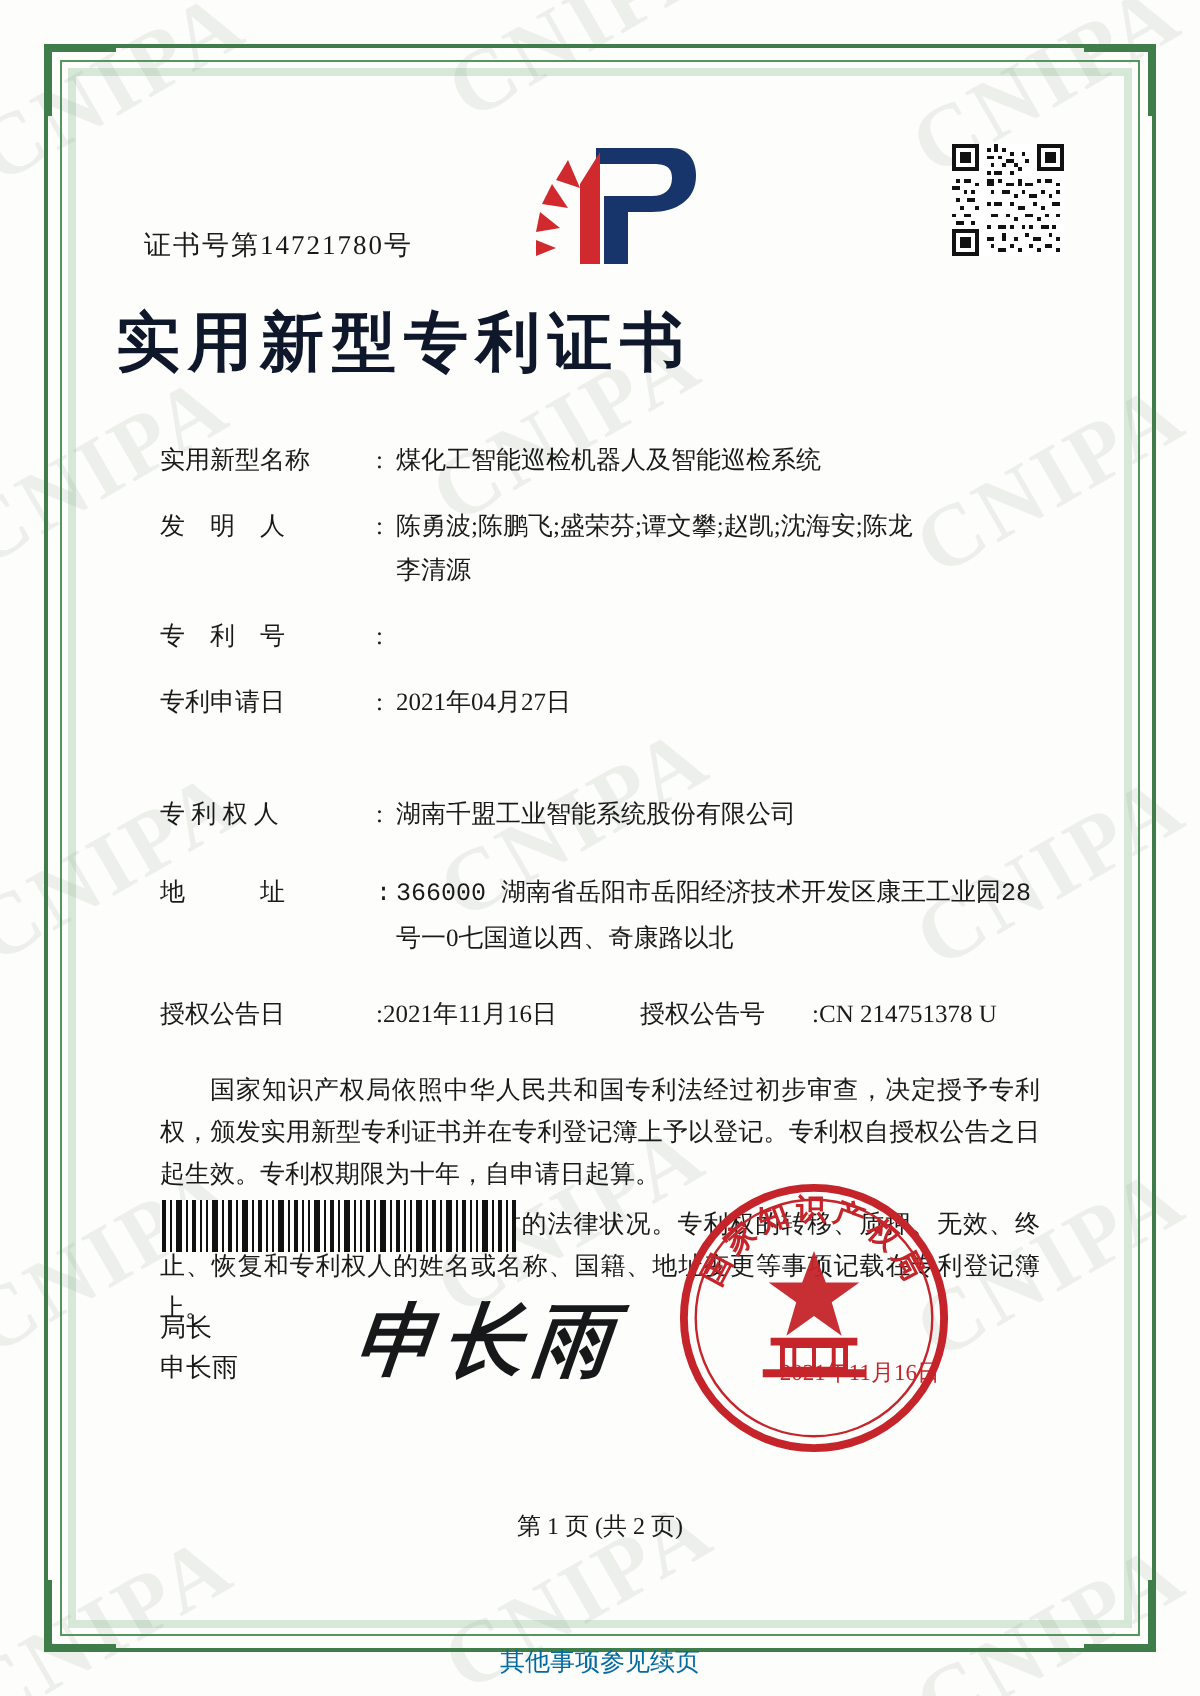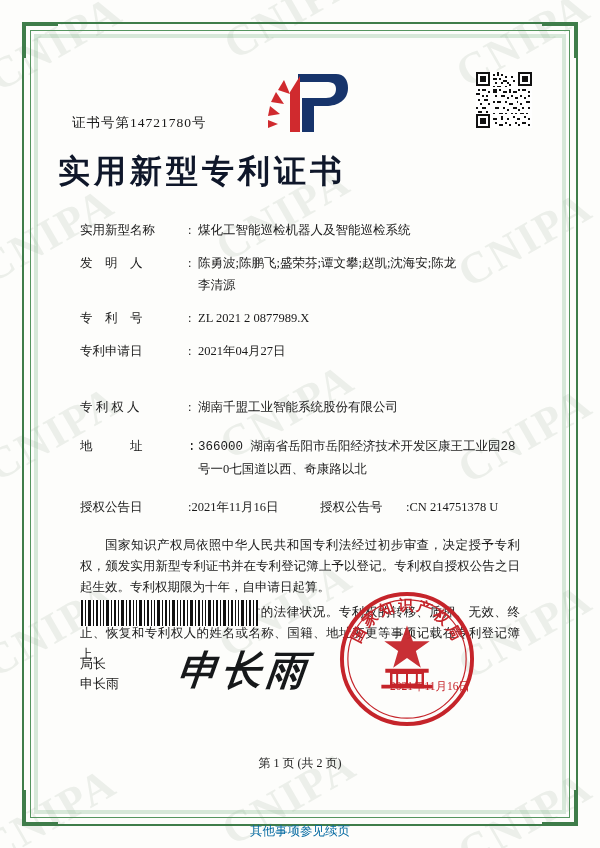--- a/index.html
+++ b/index.html
@@ -402,21 +402,20 @@
     <div class="field">
       <div class="lbl">发　明　人</div>
       <div class="colon">:</div>
       <div class="val">陈勇波;陈鹏飞;盛荣芬;谭文攀;赵凯;沈海安;陈龙</div>
     </div>
     <div class="cont">李清源</div>
 
     <div class="field">
       <div class="lbl">专　利　号</div>
       <div class="colon">:</div>
-      <div class="val">ZL 2021 2 0877989.X</div>
     </div>
 
     <div class="field">
       <div class="lbl">专利申请日</div>
       <div class="colon">:</div>
       <div class="val">2021年04月27日</div>
     </div>
 
     <div class="field" style="margin-top:36px;">
       <div class="lbl">专 利 权 人</div>

